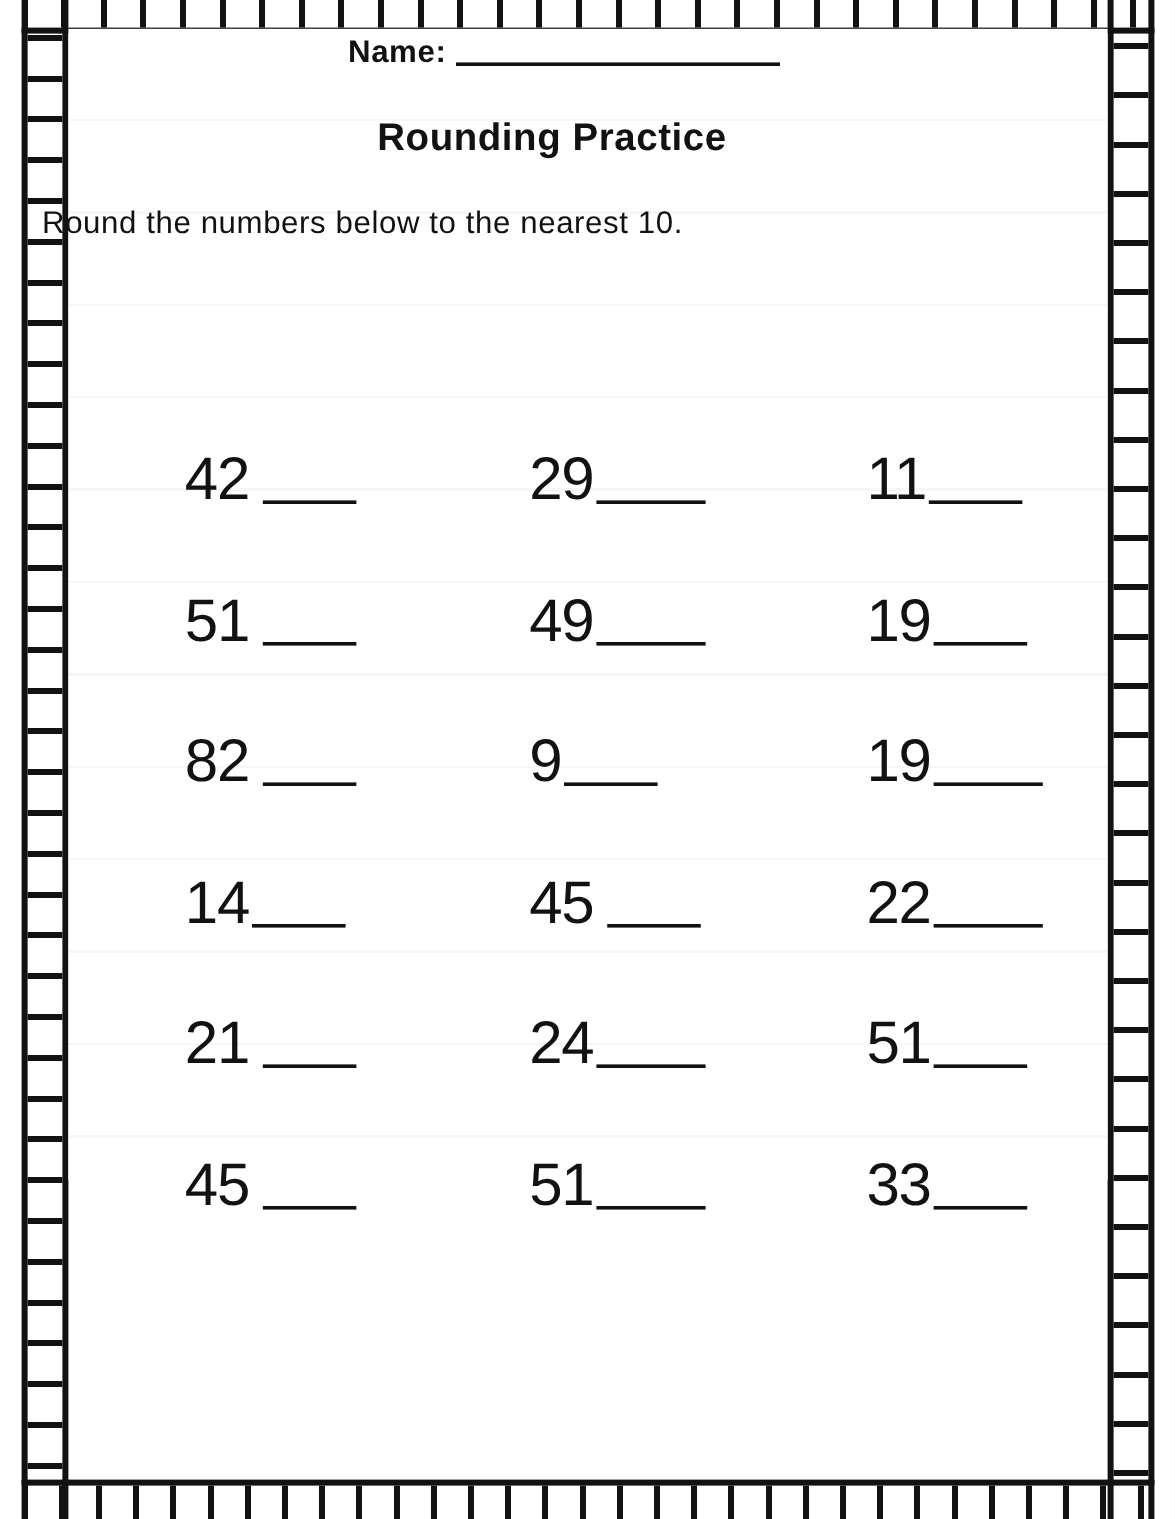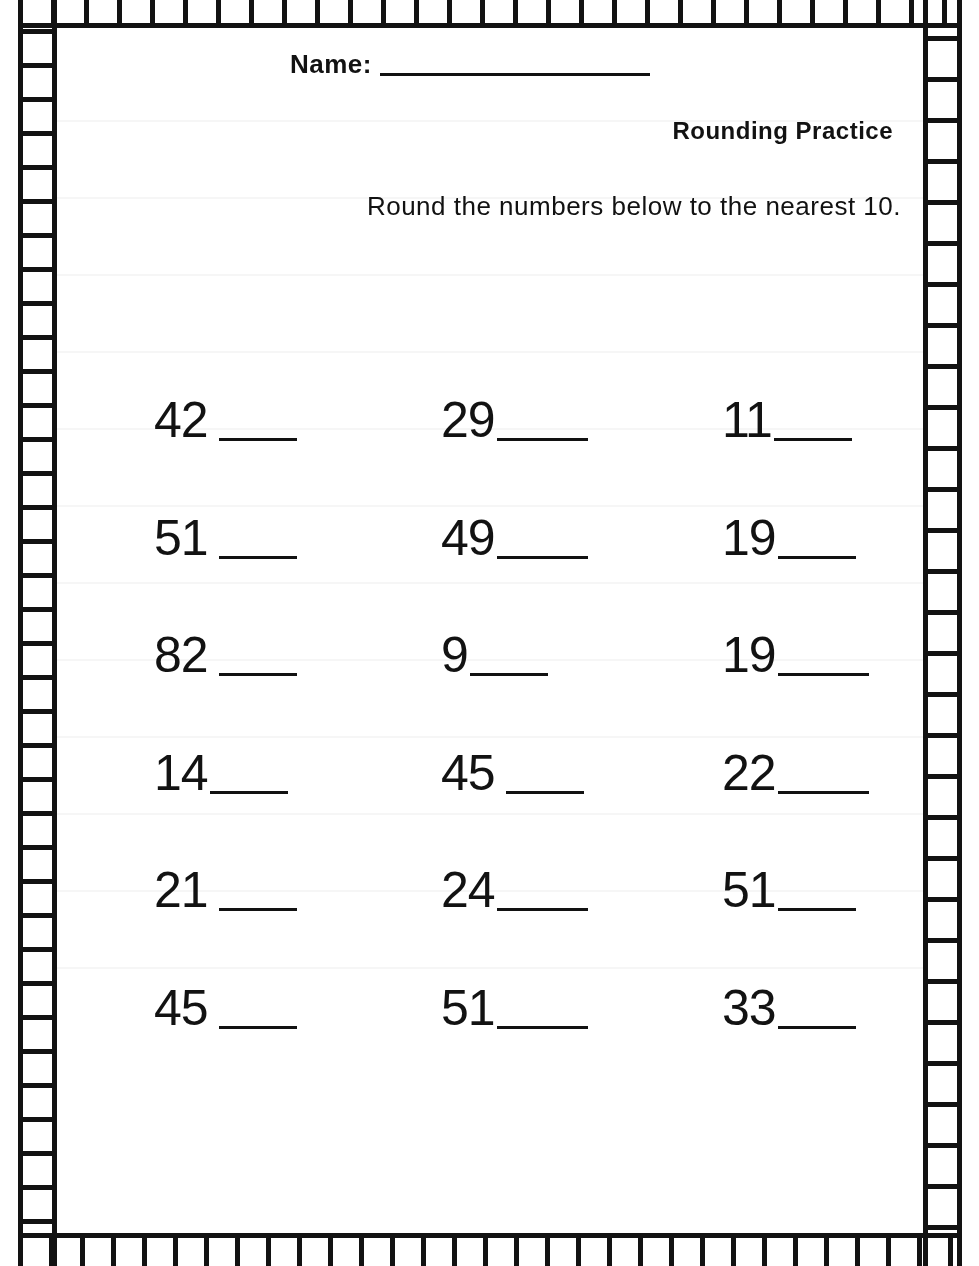--- a/index.html
+++ b/index.html
@@ -42,21 +42,21 @@
     border-left:5px solid var(--ink);
     border-right:5px solid var(--ink);
     background-image:repeating-linear-gradient(180deg,transparent 0 36px,var(--ink) 36px 41px);
     background-size:29px 1233px;
     background-repeat:no-repeat;
   }
 
   
   .content{
     position:absolute;
-    left:57px;top:45px;width:866px;height:959px;
+    left:57px;top:24px;width:866px;height:959px;
     background:var(--paper);
     text-decoration:underline;
   }
   
   .content::before{
     content:"";position:absolute;inset:0;pointer-events:none;
     background:repeating-linear-gradient(180deg,transparent 0 75px,rgba(0,0,0,0.035) 75px 77px);
   }
 
   .name-row{
@@ -65,26 +65,26 @@
   }
   .name-label{font-weight:bold;}
   .name-blank{
     display:inline-block;width:270px;height:2px;
     border-bottom:3px solid var(--ink);
     position:relative;top:3px;margin-left:8px;
   }
 
   .title{
     position:absolute;top:72px;left:-30px;width:100%;
-    margin:0;text-align:right;
-    font-size:24px;font-weight:bold;letter-spacing:0.5px;
+    margin:0;text-align:center;
+    font-size:32px;font-weight:bold;letter-spacing:0.5px;
   }
   .instruction{
     position:absolute;top:146px;left:-22px;width:100%;
-    margin:0;text-align:right;
+    margin:0;text-align:left;
     font-size:26px;letter-spacing:0.5px;
   }
 
   .problems{
     position:absolute;left:0;top:350px;right:0;
     display:grid;
     grid-template-columns:287px 281px auto;
     grid-auto-rows:117.5px;
     padding-left:97px;
   }

